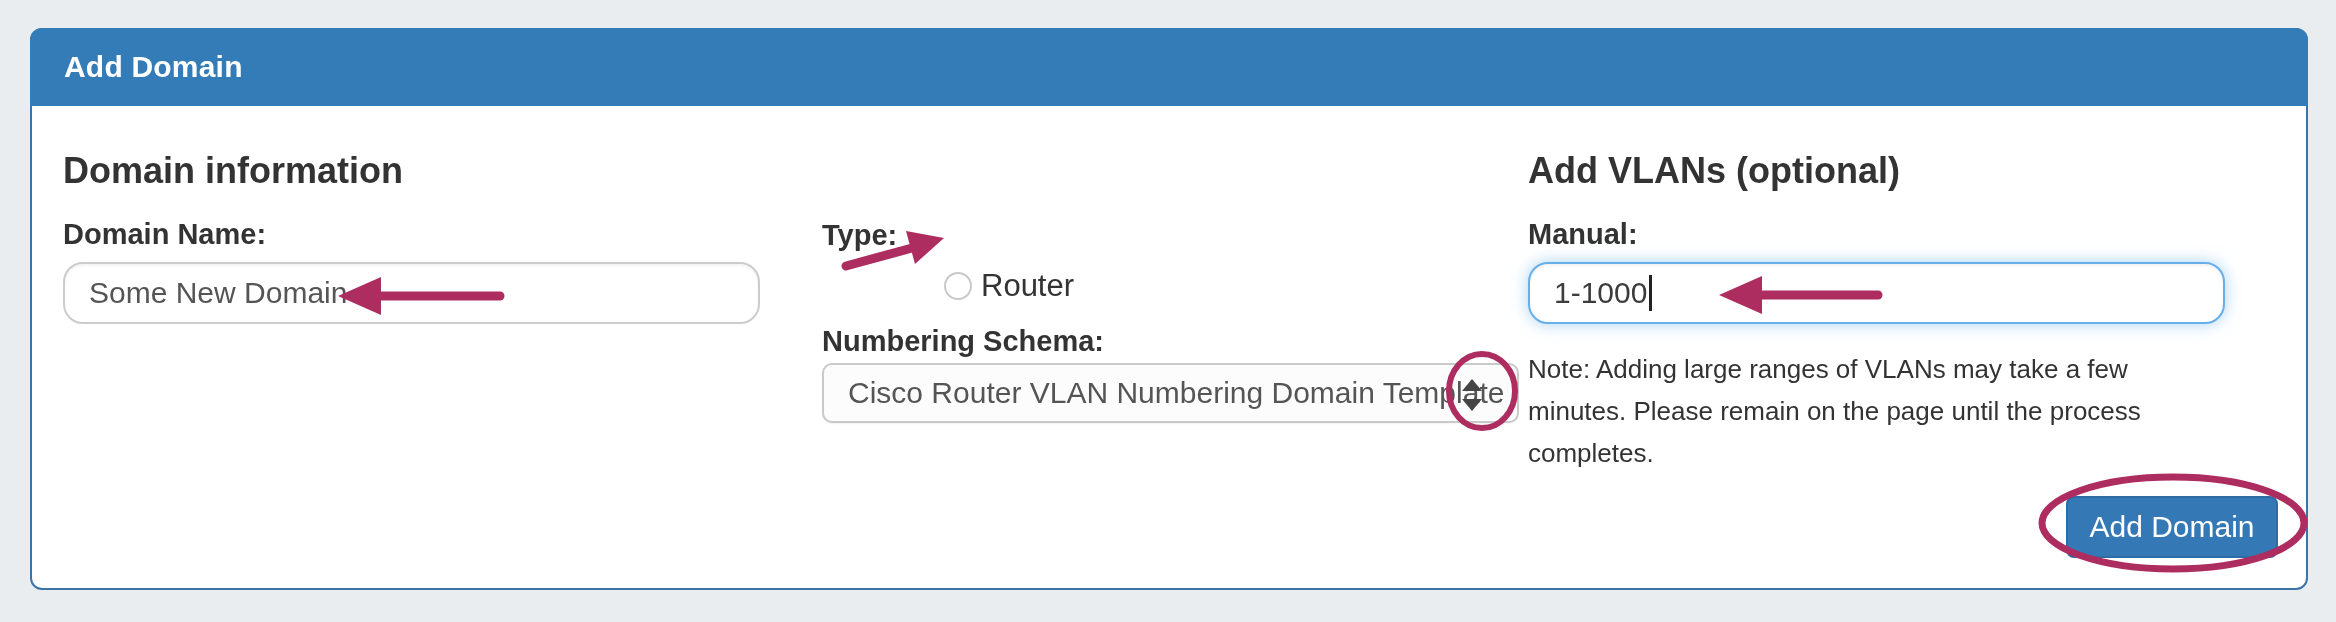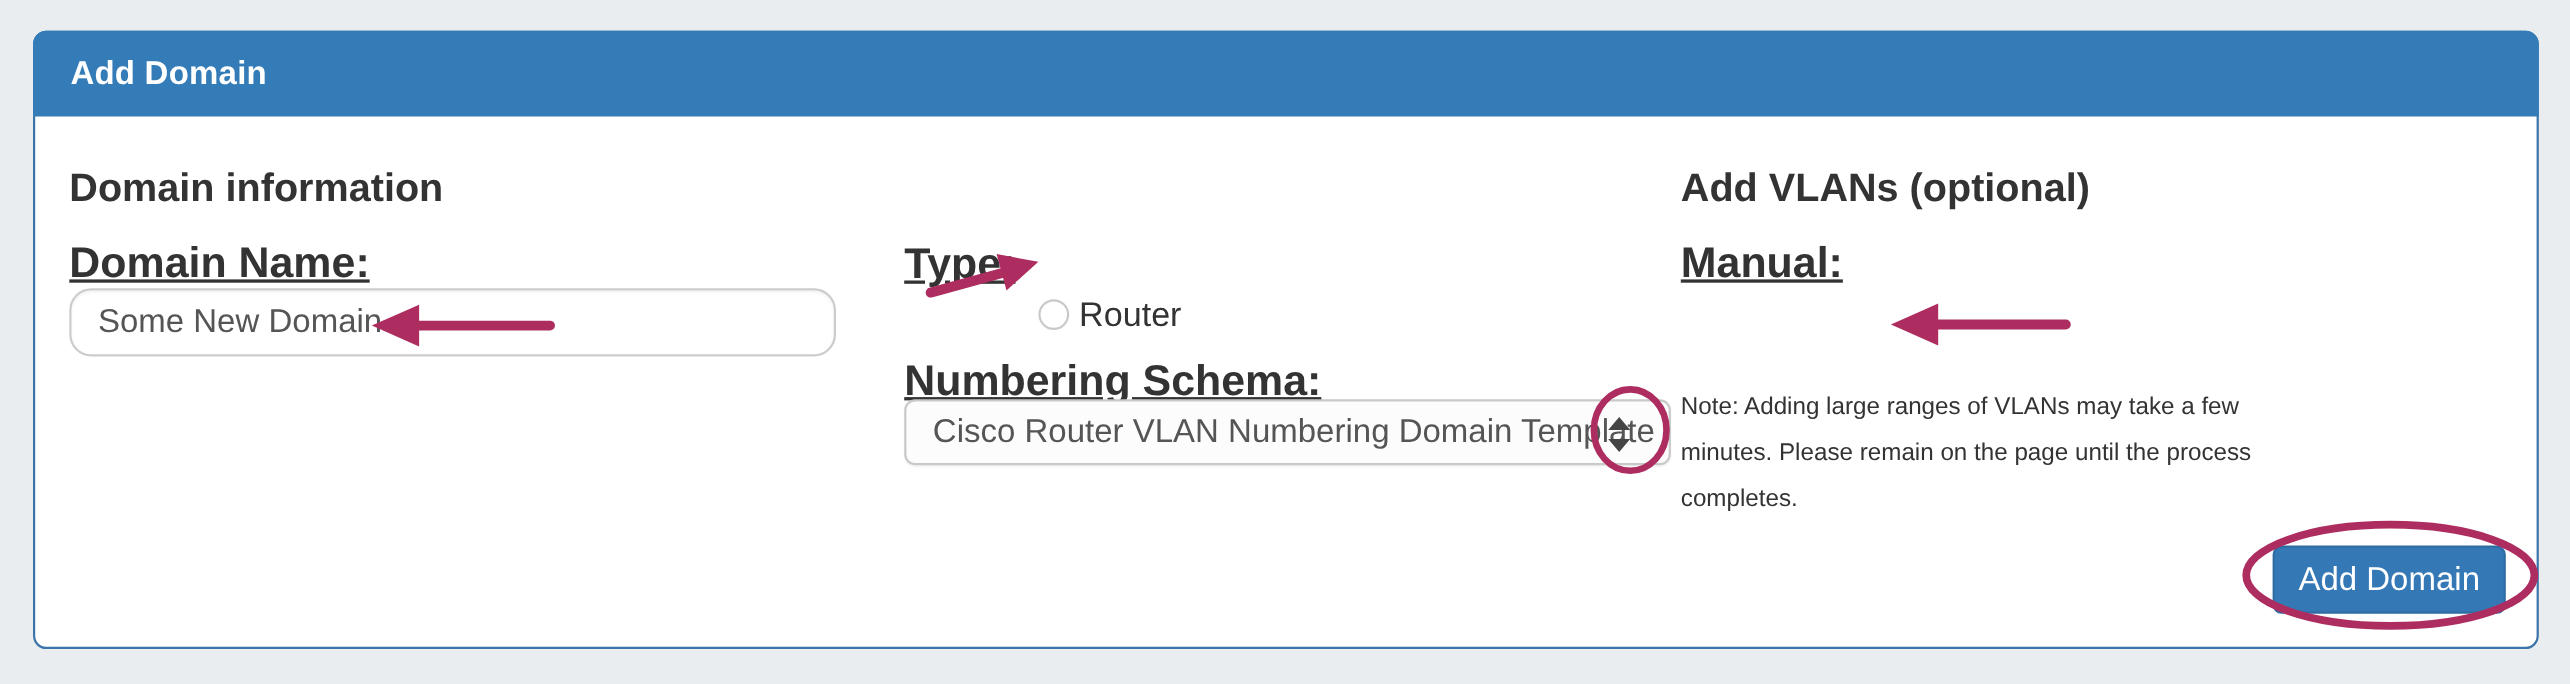--- a/index.html
+++ b/index.html
@@ -68,25 +68,24 @@
     left: 0; top: 44px;
     margin: 0;
     font-size: 36px;
     font-weight: 700;
     color: var(--heading-text);
     white-space: nowrap;
   }
   .field-label {
     position: absolute;
     left: 0; top: 112px;
-    font-size: 39px;
+    font-size: 29px;
     font-weight: 700;
     color: var(--label-text);
     white-space: nowrap;
-    text-decoration: underline;
   }
   .text-input {
     position: absolute;
     left: 0; top: 156px;
     width: 697px; height: 62px;
     background: #ffffff;
     border: 2px solid var(--input-border);
     border-radius: 20px;
     font-size: 30px;
     color: var(--input-text);
@@ -165,21 +164,21 @@
   .select-value { white-space: nowrap; }
   .select-arrows {
     position: absolute;
     right: 32px; top: 13px;
   }
 
   
   .note {
     position: absolute;
     left: 0; top: 242px;
-    font-size: 22px;
+    font-size: 26px;
     color: var(--label-text);
     line-height: 42px;
     white-space: nowrap;
   }
   .add-domain-button {
     position: absolute;
     left: 2036px; top: 390px;
     width: 212px; height: 62px;
     background: var(--button-bg);
     border: 2px solid var(--button-border);
@@ -231,20 +230,24 @@
         <svg class="select-arrows" width="26" height="34" viewBox="0 0 26 34">
           <polygon points="13,1 3,13 23,13" fill="#454545"></polygon>
           <polygon points="3,21 23,21 13,33" fill="#454545"></polygon>
         </svg>
       </div>
     </div>
 
     <div class="col col-3">
       <h3 class="section-heading">Add VLANs (optional)</h3>
       <div class="field-label">Manual:</div>
+      <div class="text-input focused">
+        <span>1-1000</span>
+        <span class="caret"></span>
+      </div>
       <div class="note">
         <div>Note: Adding large ranges of VLANs may take a few</div>
         <div>minutes. Please remain on the page until the process</div>
         <div>completes.</div>
       </div>
     </div>
 
     <button class="add-domain-button">Add Domain</button>
   </div>
 </div>

